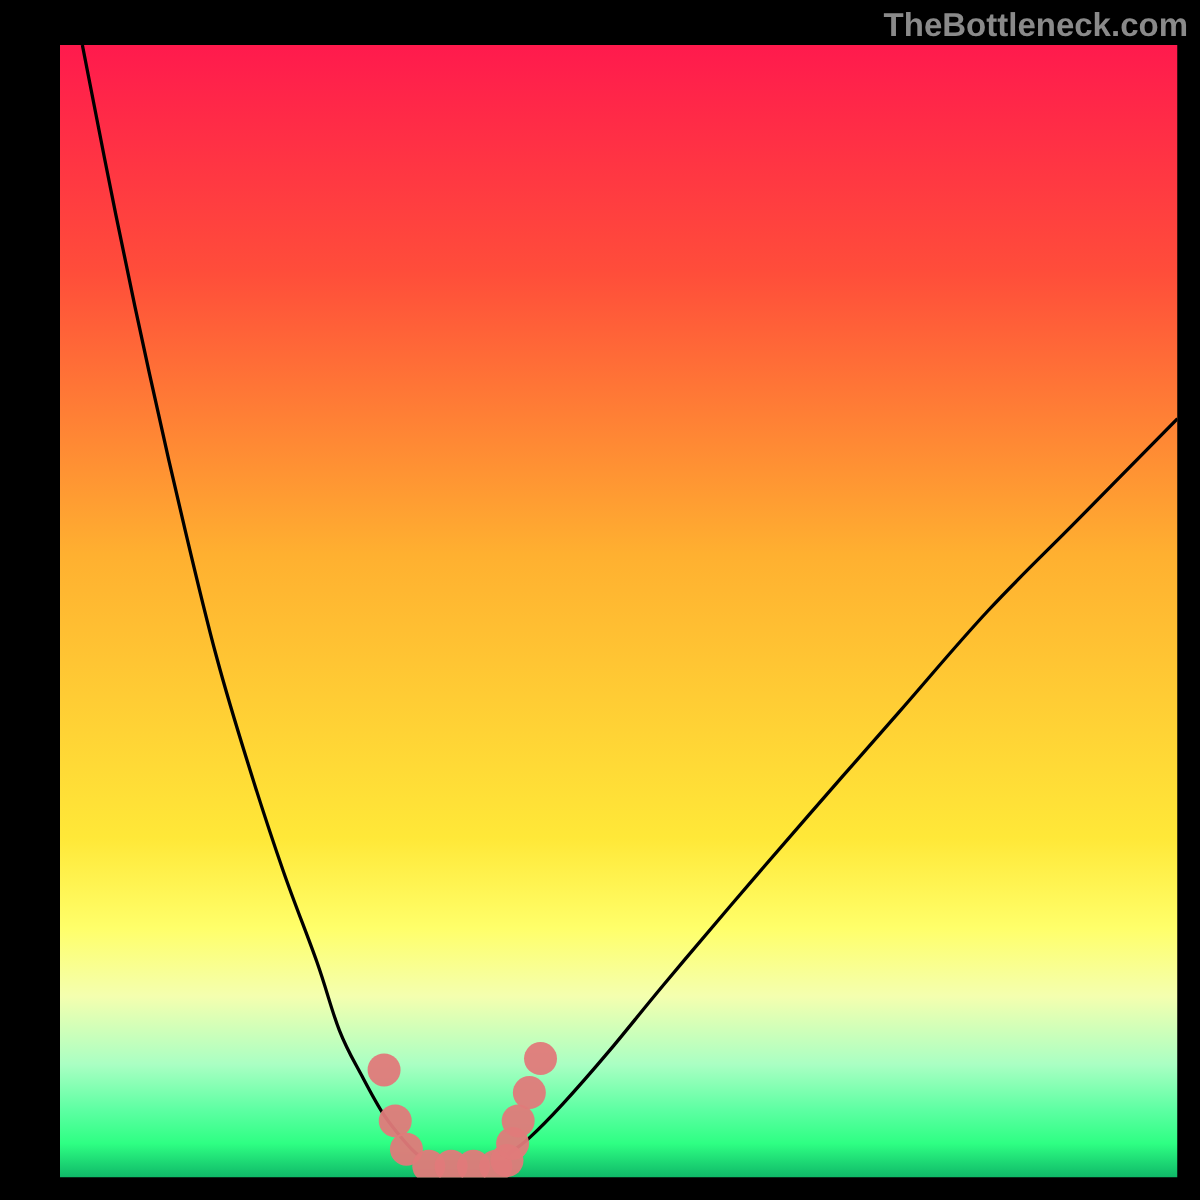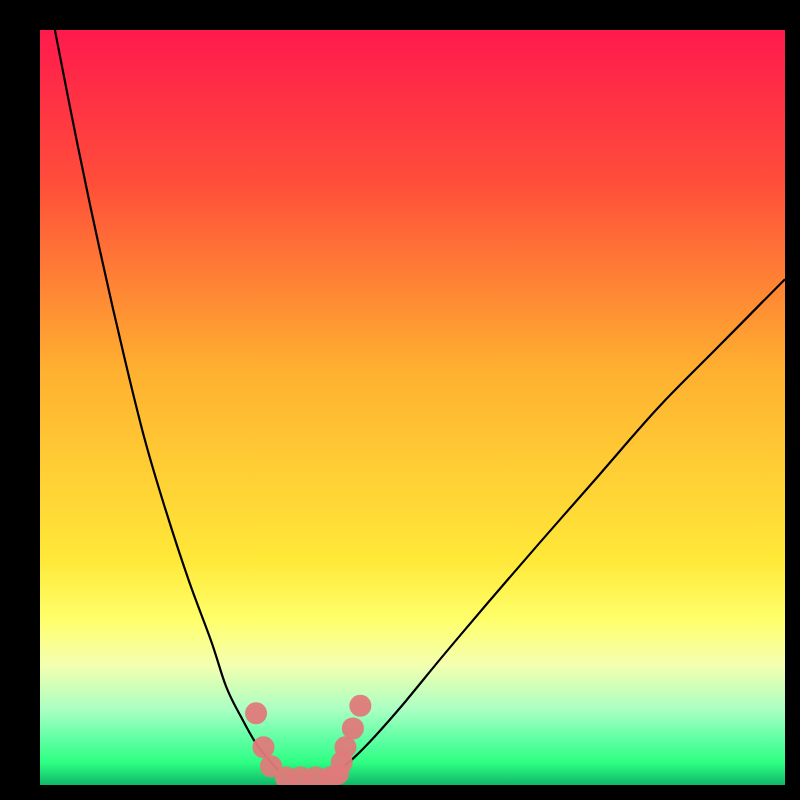--- a/index.html
+++ b/index.html
@@ -73,13 +73,14 @@
           <circle cx="275.65" cy="747.45" r="11" fill="#e07a7a" fill-opacity="0.95"></circle>
           <circle cx="290.55" cy="747.45" r="11" fill="#e07a7a" fill-opacity="0.95"></circle>
           <circle cx="298" cy="743.675" r="11" fill="#e07a7a" fill-opacity="0.95"></circle>
           <circle cx="301.725" cy="732.35" r="11" fill="#e07a7a" fill-opacity="0.95"></circle>
           <circle cx="305.45" cy="717.25" r="11" fill="#e07a7a" fill-opacity="0.95"></circle>
           <circle cx="312.9" cy="698.375" r="11" fill="#e07a7a" fill-opacity="0.95"></circle>
           <circle cx="320.35" cy="675.725" r="11" fill="#e07a7a" fill-opacity="0.95"></circle>
         </g>
     </svg>
   </div>
+  <div class="watermark">TheBottleneck.com</div>
 </div>
 
 </body></html>

